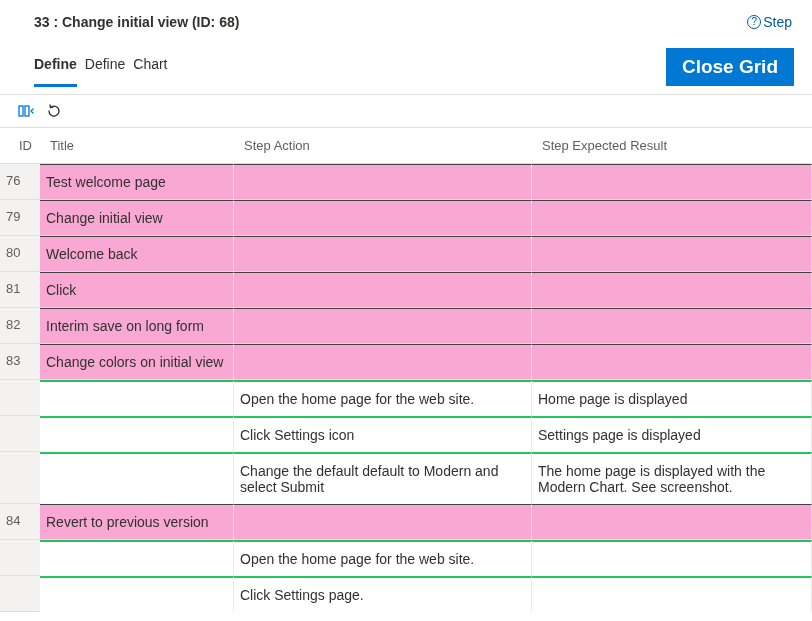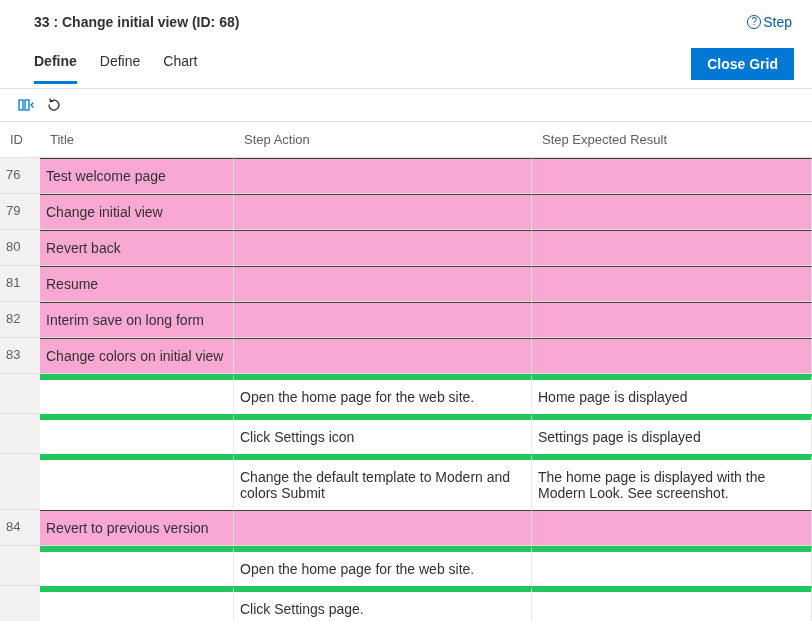--- a/index.html
+++ b/index.html
@@ -48,40 +48,40 @@
     }
     .tabs-row {
       display: flex;
       justify-content: space-between;
       align-items: center;
       padding: 10px 18px 0 34px;
       border-bottom: 1px solid #e1dfdd;
     }
     .tabs {
       display: flex;
-      gap: 23px;
+      gap: 8px;
     }
     .tab {
       padding: 0 0 12px 0;
       font-size: 14px;
       color: #323130;
       cursor: pointer;
       border-bottom: 3px solid transparent;
       margin-bottom: -1px;
     }
     .tab.active {
       font-weight: 600;
       border-bottom: 3px solid #0078d4;
     }
     .close-btn {
       background: #0078d4;
       color: #fff;
       border: none;
       padding: 8px 16px;
-      font-size: 14px;
+      font-size: 19px;
       font-weight: 600;
       cursor: pointer;
       margin-bottom: 8px;
     }
     .toolbar {
       display: flex;
       align-items: center;
       gap: 12px;
       padding: 8px 18px;
       border-bottom: 1px solid #e1dfdd;
@@ -108,20 +108,21 @@
       font-weight: 400;
       color: #605e5c;
       font-size: 13px;
       padding: 10px 8px 10px 10px;
       background: #fff;
       border-bottom: 1px solid #e1dfdd;
     }
     table.grid th:first-child {
       padding-left: 10px;
       width: 40px;
+      text-align: right;
     }
     table.grid th:nth-child(2) {
       width: 194px;
     }
     table.grid th:nth-child(3) {
       width: 298px;
     }
     table.grid td {
       padding: 9px 8px 9px 6px;
       vertical-align: top;
@@ -135,21 +136,21 @@
       border-bottom: 1px solid #e1dfdd;
     }
     table.grid tr.parent-row td:not(:first-child) {
       background: #f9a8d4;
       border-top: 1px solid #404040;
       border-bottom: 1px solid #e1dfdd;
       border-right: 1px solid #e1dfdd;
     }
     table.grid tr.step-row td:not(:first-child) {
       background: #fff;
-      border-top: 6px solid #22c55e;
+      border-top: 2px solid #22c55e;
       border-right: 1px solid #edebe9;
       margin-top: 25px;
     }
     table.grid tr.step-row td:first-child {
       background: #f3f2f1;
     }
     table.grid td:not(:first-child) {
       border-right: 1px solid #edebe9;
     }
   </style>
@@ -207,27 +208,27 @@
           <td></td>
         </tr>
         <tr class="parent-row">
           <td>79</td>
           <td>Change initial view</td>
           <td></td>
           <td></td>
         </tr>
         <tr class="parent-row">
           <td>80</td>
-          <td>Revert back</td>
+          <td>Welcome back</td>
           <td></td>
           <td></td>
         </tr>
         <tr class="parent-row">
           <td>81</td>
-          <td>Resume</td>
+          <td>Click</td>
           <td></td>
           <td></td>
         </tr>
         <tr class="parent-row">
           <td>82</td>
           <td>Interim save on long form</td>
           <td></td>
           <td></td>
         </tr>
         <tr class="parent-row">
@@ -244,22 +245,22 @@
         </tr>
         <tr class="step-row">
           <td></td>
           <td></td>
           <td>Click Settings icon</td>
           <td>Settings page is displayed</td>
         </tr>
         <tr class="step-row">
           <td></td>
           <td></td>
-          <td>Change the default template to Modern and colors Submit</td>
-          <td>The home page is displayed with the Modern Look. See screenshot.</td>
+          <td>Change the default default to Modern and select Submit</td>
+          <td>The home page is displayed with the Modern Chart. See screenshot.</td>
         </tr>
         <tr class="parent-row">
           <td>84</td>
           <td>Revert to previous version</td>
           <td></td>
           <td></td>
         </tr>
         <tr class="step-row">
           <td></td>
           <td></td>

